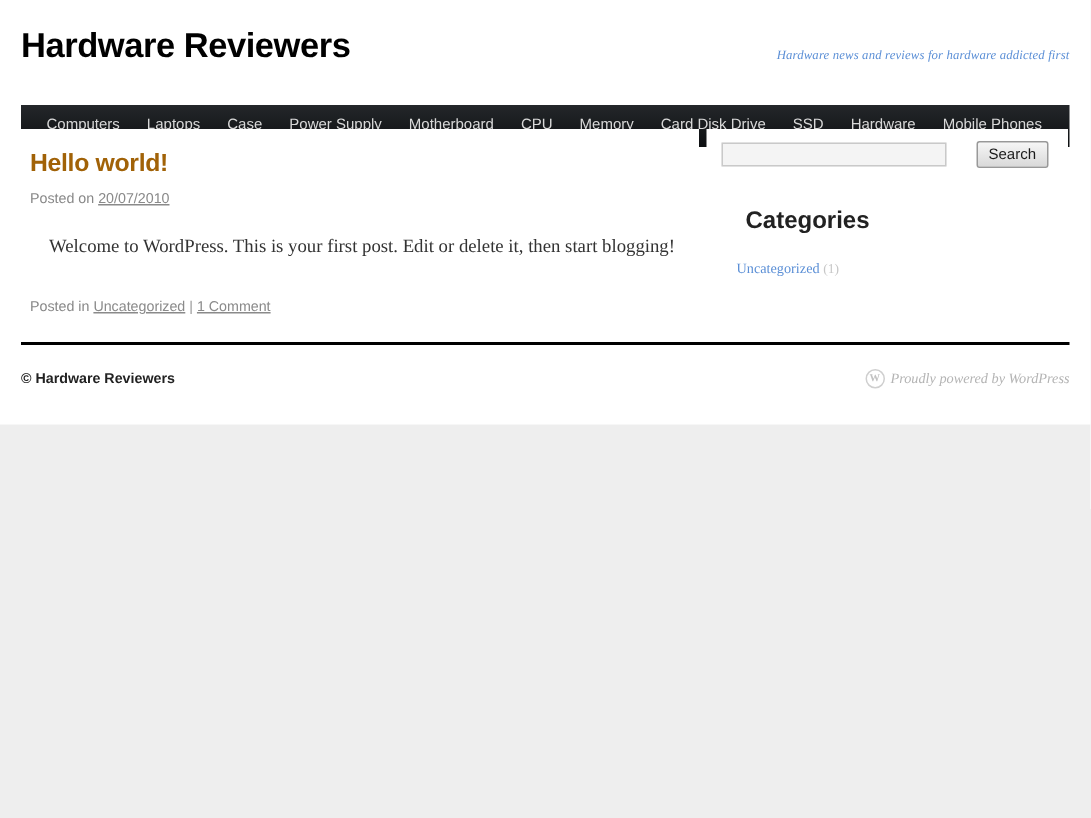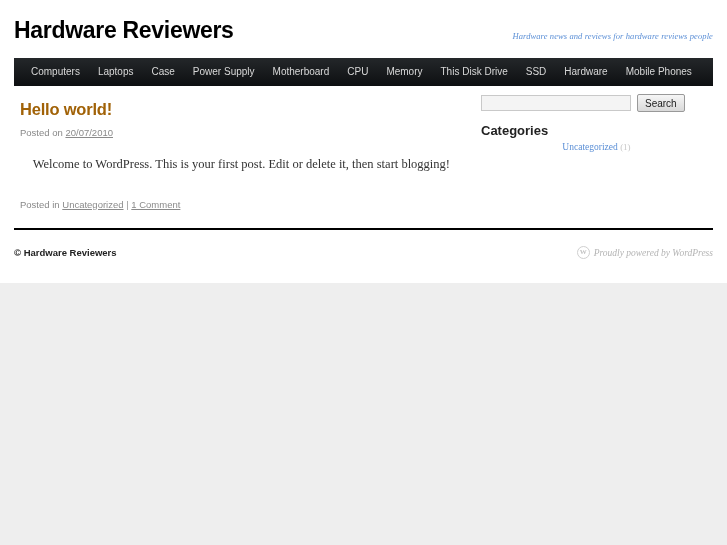--- a/index.html
+++ b/index.html
@@ -48,21 +48,21 @@
     font-style: italic;
     font-family: "Liberation Serif", serif;
     color: #5b8fd6;
     white-space: nowrap;
     letter-spacing: 0.1px;
   }
   
   #access {
     position: absolute;
     left: 14px;
-    top: 58px;
+    top: 70px;
     width: 699px;
     height: 28px;
     background: #14171a;
     background: linear-gradient(#24272a, #0d0f11);
   }
   #access ul {
     list-style: none;
     margin: 0;
     padding: 0 0 0 8px;
     display: flex;
@@ -147,21 +147,21 @@
   .widget {
     background: #ffffff;
     box-sizing: border-box;
   }
   #widget-search {
     padding: 8px 10px 9px 10px;
   }
   #searchform {
     display: flex;
     align-items: center;
-    gap: 6px;
+    gap: 20px;
   }
   #s {
     width: 150px;
     height: 16px;
     box-sizing: border-box;
     border: 1px solid #c9c9c9;
     background: #f4f4f4;
     font-size: 10px;
     font-family: "Liberation Sans", sans-serif;
     padding: 0 3px;
@@ -176,37 +176,36 @@
     border: 1px solid #999999;
     border-radius: 2px;
     background: linear-gradient(#f6f6f6, #d9d9d9);
     color: #1a1a1a;
     cursor: pointer;
   }
   #widget-categories {
     padding: 0 10px 10px 10px;
   }
   .widget-title {
-    margin: 0;
+    margin: 16px;
     padding-top: 2px;
-    font-size: 13px;
+    font-size: 16px;
     font-weight: bold;
     color: #222222;
   }
   .widget ul {
     list-style: none;
     margin: 3px 0 0 0;
     padding: 0 0 0 10px;
   }
   .widget ul li {
     font-size: 9.5px;
     color: #bbbbbb;
     line-height: 1.4;
     font-family: "Liberation Serif", serif;
-    text-align: center;
   }
   .widget ul li a {
     color: #5b8fd6;
     text-decoration: none;
     font-family: "Liberation Serif", serif;
   }
   .cat-count {
     color: #c7c7c7;
     font-size: 9px;
   }
@@ -262,21 +261,21 @@
     font-weight: bold;
   }
 </style>
 </head>
 <body>
 
 <div id="page">
 
   <div id="branding">
     <h1 id="site-title">Hardware Reviewers</h1>
-    <div id="site-description">Hardware news and reviews for hardware reviews people</div>
+    <div id="site-description">Hardware news and reviews for hardware addicted first</div>
   </div>
 
   <div id="access">
     <ul>
       <li>
           <a href="#">Computers</a>
         </li>
       <li>
           <a href="#">Laptops</a>
         </li>
@@ -289,21 +288,21 @@
       <li>
           <a href="#">Motherboard</a>
         </li>
       <li>
           <a href="#">CPU</a>
         </li>
       <li>
           <a href="#">Memory</a>
         </li>
       <li>
-          <a href="#">This Disk Drive</a>
+          <a href="#">Card Disk Drive</a>
         </li>
       <li>
           <a href="#">SSD</a>
         </li>
       <li>
           <a href="#">Hardware</a>
         </li>
       <li>
           <a href="#">Mobile Phones</a>
         </li>

